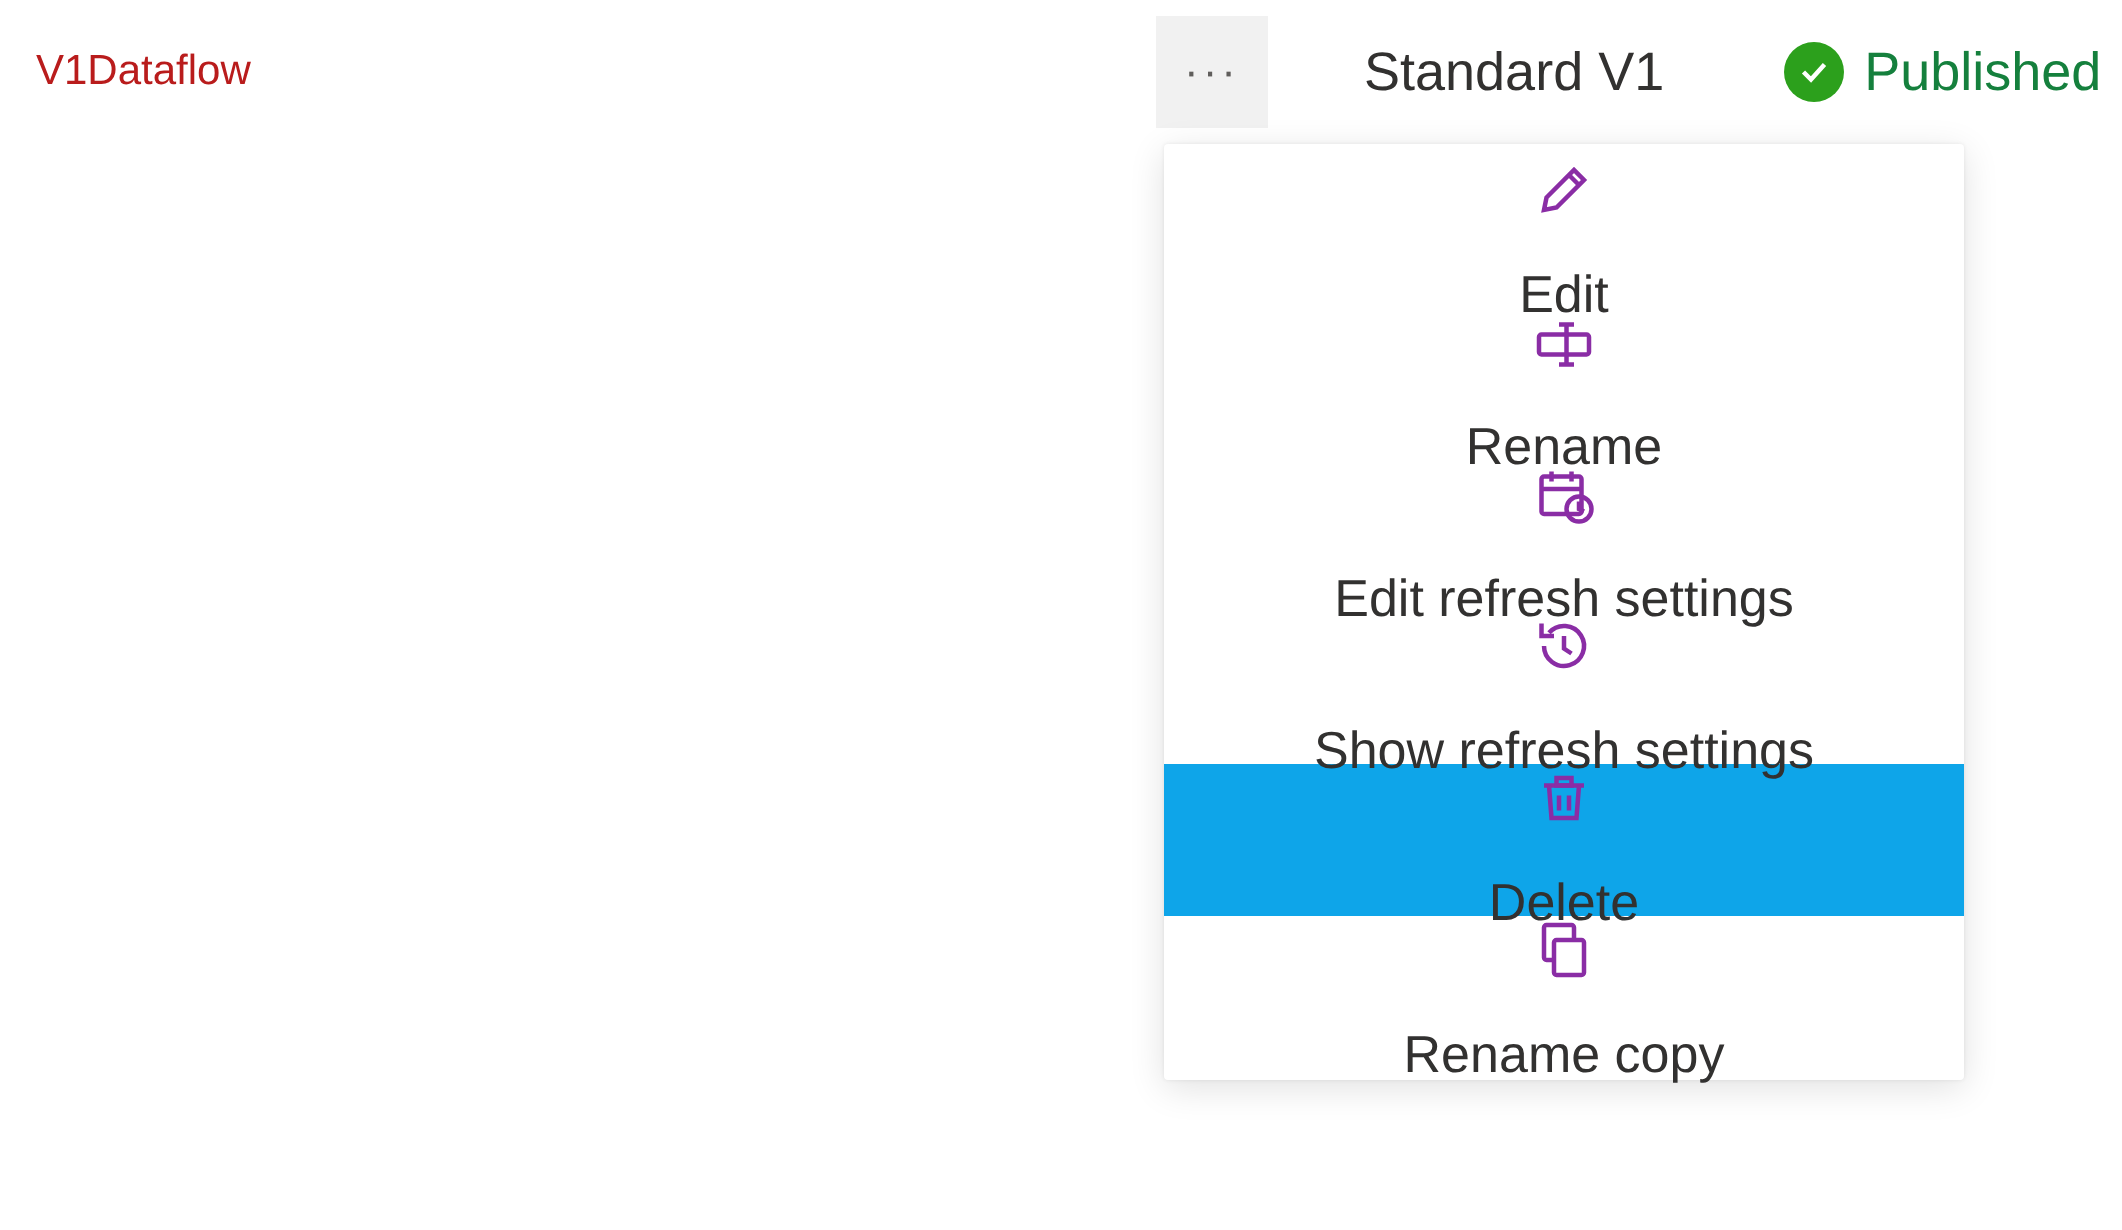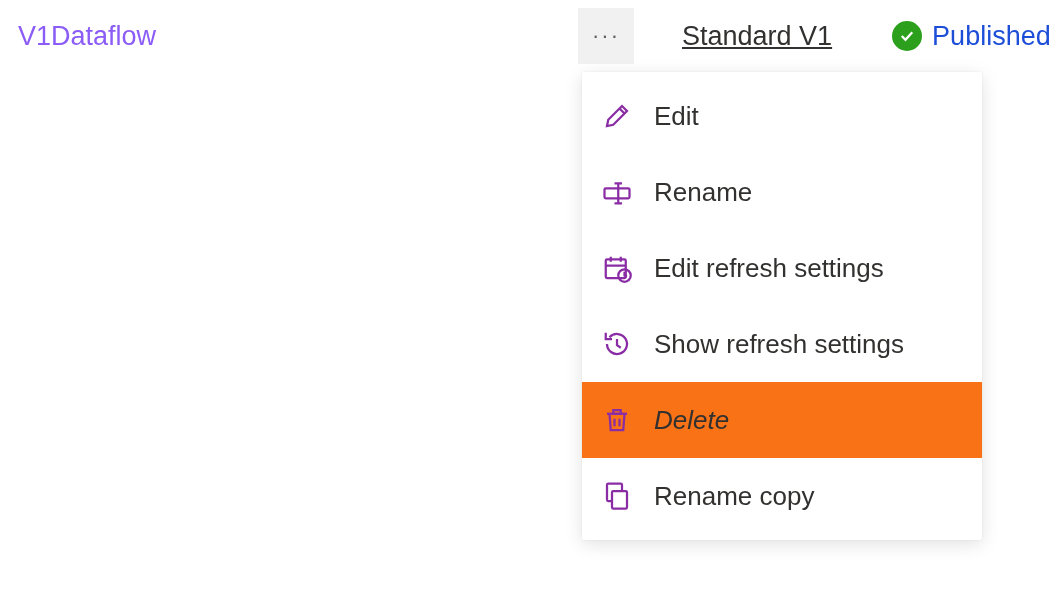--- a/index.html
+++ b/index.html
@@ -15,22 +15,22 @@
       position: relative;
       overflow: hidden;
     }
     .row {
       display: flex;
       align-items: center;
       height: 72px;
       padding-left: 18px;
     }
     .dataflow-name {
-      font-size: 27px;
-      color: #8b5cf6;
+      font-size: 21px;
+      color: #b91c1c;
       flex: 0 0 560px;
     }
     .more-btn {
       width: 56px;
       height: 56px;
       display: flex;
       align-items: center;
       justify-content: center;
       background: #f1f1f1;
       border: none;
@@ -40,21 +40,20 @@
     .more-dots {
       color: #605e5c;
       font-size: 22px;
       letter-spacing: 2px;
       line-height: 1;
     }
     .type-label {
       font-size: 27px;
       color: #323130;
       margin-right: 60px;
-      text-decoration: underline;
     }
     .status {
       display: flex;
       align-items: center;
       gap: 10px;
     }
     .check-circle {
       width: 30px;
       height: 30px;
       border-radius: 50%;
@@ -65,43 +64,43 @@
     }
     .check-circle svg {
       width: 18px;
       height: 18px;
       stroke: #fff;
       stroke-width: 3;
       fill: none;
     }
     .status-text {
       font-size: 27px;
-      color: #1d4ed8;
+      color: #15803d;
     }
     .context-menu {
       position: absolute;
       top: 72px;
       left: 582px;
       width: 400px;
       background: #ffffff;
       box-shadow: 0 4px 18px rgba(0,0,0,0.12), 0 0 2px rgba(0,0,0,0.08);
       border-radius: 2px;
       padding: 6px 0;
     }
     .menu-item {
       display: flex;
       align-items: center;
       height: 76px;
       padding: 0 18px;
       cursor: pointer;
       gap: 20px;
+      flex-direction: column;
     }
     .menu-item.highlight {
-      background: #f97316;
-      font-style: italic;
+      background: #0ea5e9;
     }
     .menu-icon {
       width: 34px;
       height: 34px;
       display: flex;
       align-items: center;
       justify-content: center;
       flex-shrink: 0;
     }
     .menu-icon svg {

